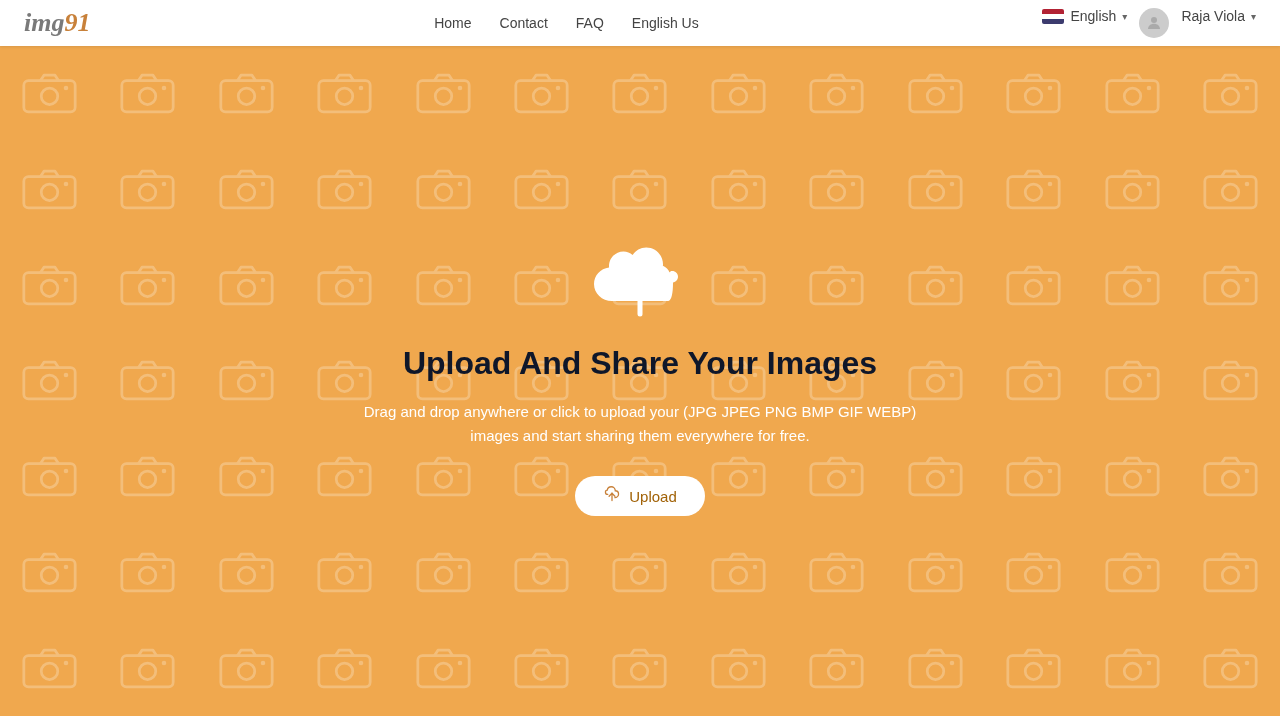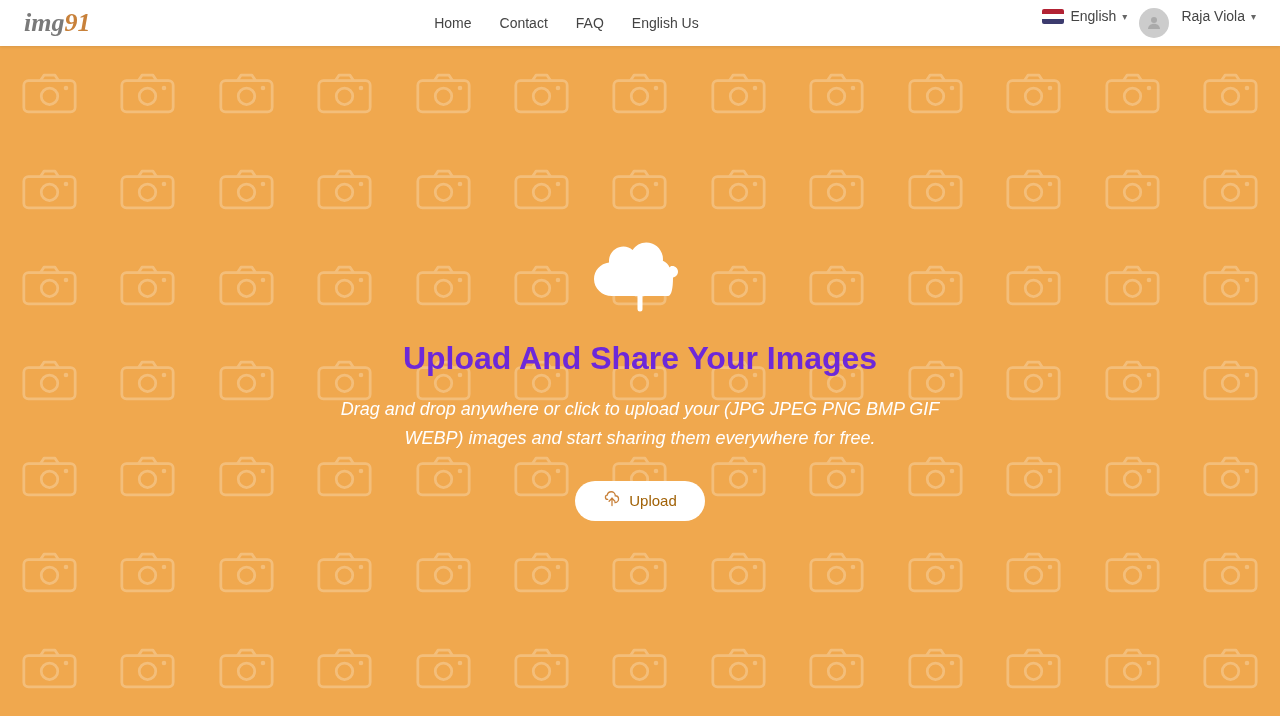--- a/index.html
+++ b/index.html
@@ -120,30 +120,29 @@
       flex-direction: column;
       align-items: center;
       text-align: center;
     }
     .upload-cloud-icon {
       margin-bottom: 20px;
     }
     .hero-title {
       font-size: 32px;
       font-weight: 700;
-      color: #6d28d9;
+      color: #0f172a;
       margin-bottom: 18px;
     }
     .hero-subtitle {
-      font-size: 18px;
+      font-size: 15px;
       color: #fff;
       line-height: 1.6;
       max-width: 600px;
       margin-bottom: 28px;
-      font-style: italic;
     }
     .upload-btn {
       background: #fff;
       border: none;
       border-radius: 20px;
       padding: 10px 28px;
       font-size: 15px;
       color: #a16207;
       cursor: pointer;
       display: flex;

